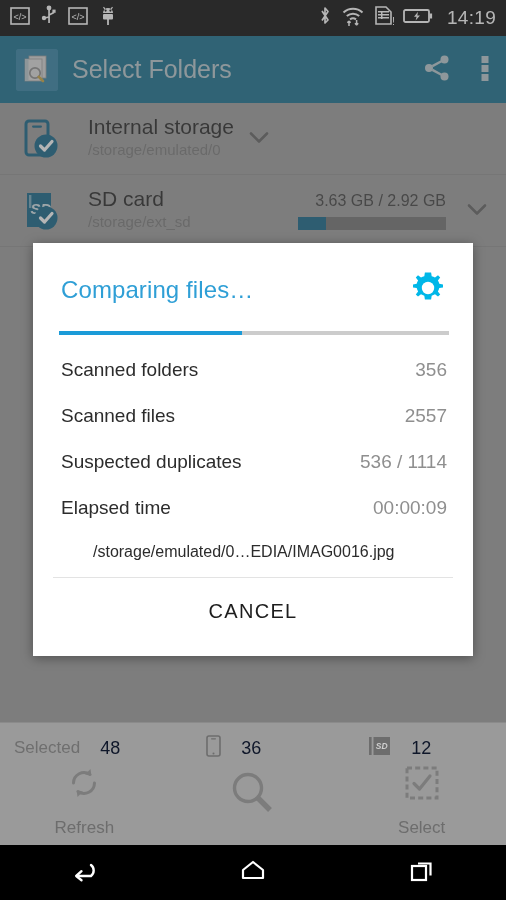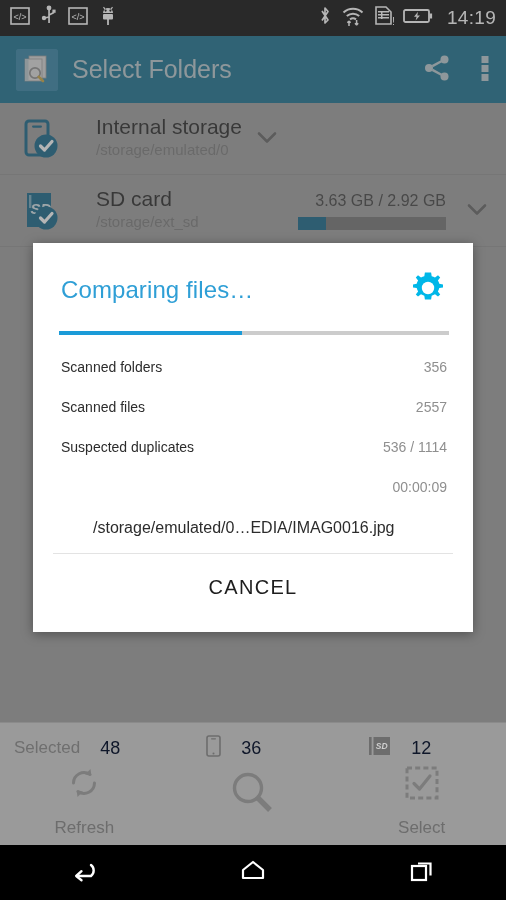--- a/index.html
+++ b/index.html
@@ -77,21 +77,21 @@
   .storage-row {
     position: relative;
     height: 72px;
     box-sizing: border-box;
     display: flex;
     align-items: center;
     padding: 0 14px 0 18px;
     border-bottom: 1px solid #8d8d8d;
   }
   .storage-icon { width: 46px; height: 46px; flex: none; position: relative; }
-  .storage-texts { margin-left: 32px; display: flex; flex-direction: column; justify-content: center; }
+  .storage-texts { margin-left: 24px; display: flex; flex-direction: column; justify-content: center; }
   .storage-name { font-size: 21px; color: #1c1c1c; line-height: 1.15; }
   .storage-path { font-size: 15px; color: #767676; line-height: 1.5; }
   .storage-right {
     margin-left: auto;
     display: flex; flex-direction: column;
     align-items: flex-end;
     justify-content: center;
     padding-right: 6px;
   }
   .storage-size { font-size: 16px; color: #3a3a3a; margin-bottom: 7px; }
@@ -148,21 +148,21 @@
   .dlg-progress > span {
     display: block;
     height: 100%;
     background: #1b9bd8;
   }
   .dlg-rows { padding: 12px 26px 0 28px; }
   .dlg-row {
     display: flex;
     align-items: baseline;
     padding: 12px 0;
-    font-size: 14px;
+    font-size: 19px;
   }
   .dlg-row .k { color: #2c2c2c; }
   .dlg-row .v { margin-left: auto; color: #8f8f8f; }
   .dlg-file {
     padding: 12px 0 16px 0;
     font-size: 16px;
     color: #2c2c2c;
     white-space: nowrap;
     margin-left: 32px;
   }
@@ -420,20 +420,21 @@
       </div>
       <div class="dlg-row">
         <span class="k">Scanned files</span>
         <span class="v">2557</span>
       </div>
       <div class="dlg-row">
         <span class="k">Suspected duplicates</span>
         <span class="v">536 / 1114</span>
       </div>
       <div class="dlg-row">
+        <span class="k">Elapsed time</span>
         <span class="v">00:00:09</span>
       </div>
       <div class="dlg-file">/storage/emulated/0…EDIA/IMAG0016.jpg</div>
     </div>
 
     <div class="dlg-sep"></div>
 
     <div class="dlg-cancel">CANCEL</div>
   </div>
 

